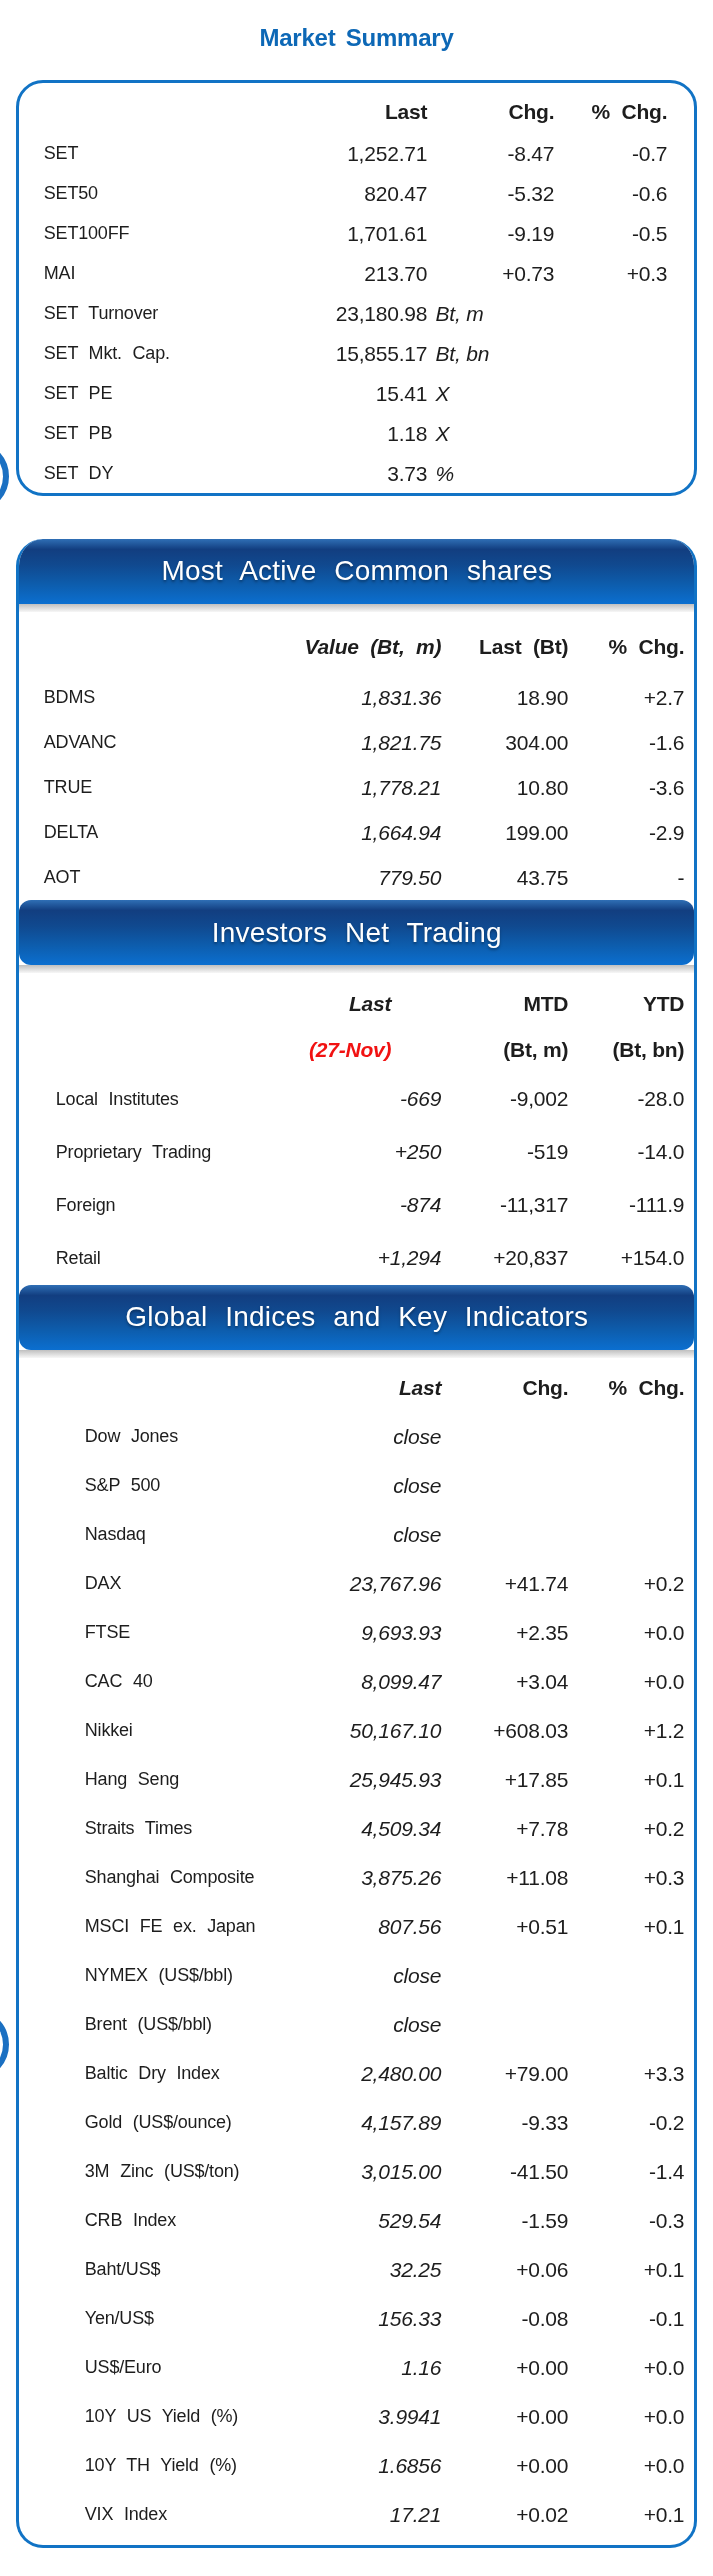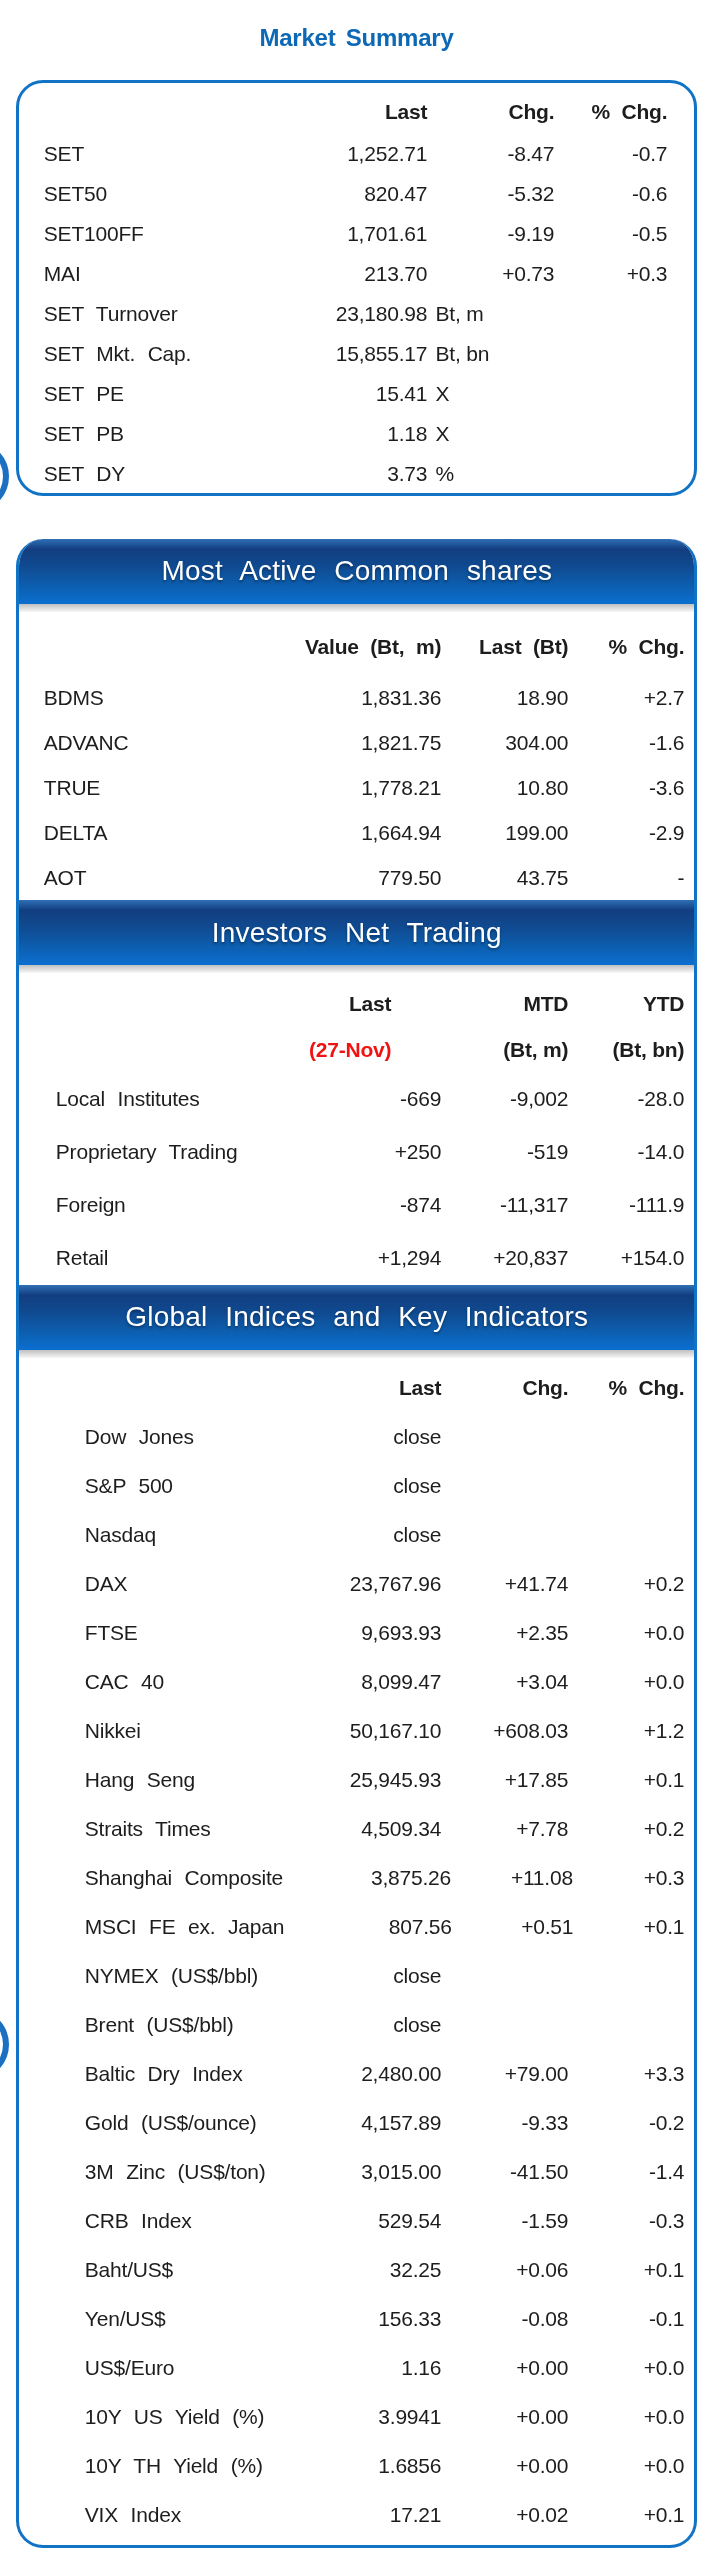--- a/index.html
+++ b/index.html
@@ -22,42 +22,42 @@
     margin-left:16.3px;width:681px;box-sizing:border-box;background:#fff;
     border:3.6px solid var(--border-blue);border-radius:27px;overflow:hidden;
   }
   .panel-1{margin-top:23.6px;height:416px;padding-top:7.3px;}
   .panel-2{margin-top:43px;border-top:none;border-radius:27px;}
   .bar{
     height:65px;display:flex;align-items:center;justify-content:center;
     background:linear-gradient(180deg,#2f6fb5 0%,#123e80 16%,#10498f 40%,#0d5dad 70%,#0b6fd0 100%);
     border-radius:23.6px 23.6px 0 0;
   }
-  .bar.mid{border-radius:0;}
+  .bar.mid{border-radius:12px;}
   .bar-title{
     color:#ffffff;font-size:28px;font-weight:400;letter-spacing:0.2px;word-spacing:0.35em;
     text-shadow:0 1.8px 2.7px rgba(0,0,0,0.35);
   }
   .bar-shadow{height:8.2px;background:linear-gradient(180deg,#bfbfbf 0%,#dedede 55%,#f7f7f7 100%);}
   .trow{display:flex;align-items:center;letter-spacing:-0.2px;}
   .cell{display:block;box-sizing:border-box;white-space:nowrap;}
-  .c-label{flex:1;text-align:left;padding-left:24.5px;font-size:21px;word-spacing:0.33em;}
+  .c-label{flex:1;text-align:left;padding-left:24.5px;font-size:18px;word-spacing:0.33em;}
   .c-last,.c-chg,.c-pchg{text-align:right;font-size:21px;position:relative;}
   .thead .cell{font-weight:700;word-spacing:0.28em;}
   .subhead .cell{font-weight:700;}
   .red{color:var(--red);font-weight:400;}
-  .unit{position:absolute;left:100%;top:0;padding-left:8.2px;white-space:nowrap;}
+  .unit{position:absolute;left:100%;top:0;padding-left:8.2px;white-space:nowrap;font-style:italic;}
   
   .t1 .trow{padding-right:27px;}
   .t1 .c-last{width:171px;} .t1 .c-chg{width:127px;} .t1 .c-pchg{width:113px;}
   .t1 .thead{height:44px;}
   .t1 .trow.data{height:40px;}
   
   .t2 .trow{padding-right:10px;}
-  .t2 .c-last{width:175px;} .t2 .c-chg{width:127px;} .t2 .c-pchg{width:116px;}
+  .t2 .c-last{width:175px;font-style:italic;} .t2 .c-chg{width:127px;} .t2 .c-pchg{width:116px;}
   .t-active .thead{height:56px;padding-top:7.3px;}
   .t-active .trow.data{height:45px;}
   .t-inv .thead{height:47px;padding-top:7.3px;}
   .t-inv .subhead{height:45px;}
   .t-inv .trow.data{height:53px;padding-left:12px;}
   .t-inv .thead .c-last,.t-inv .subhead .c-last{padding-right:50px;}
   .t-glob .thead{height:49px;padding-top:5.4px;}
   .t-glob .trow.data{height:49px;padding-left:41px;}
   .t-glob{padding-bottom:5.4px;}
   .edge-circle{

